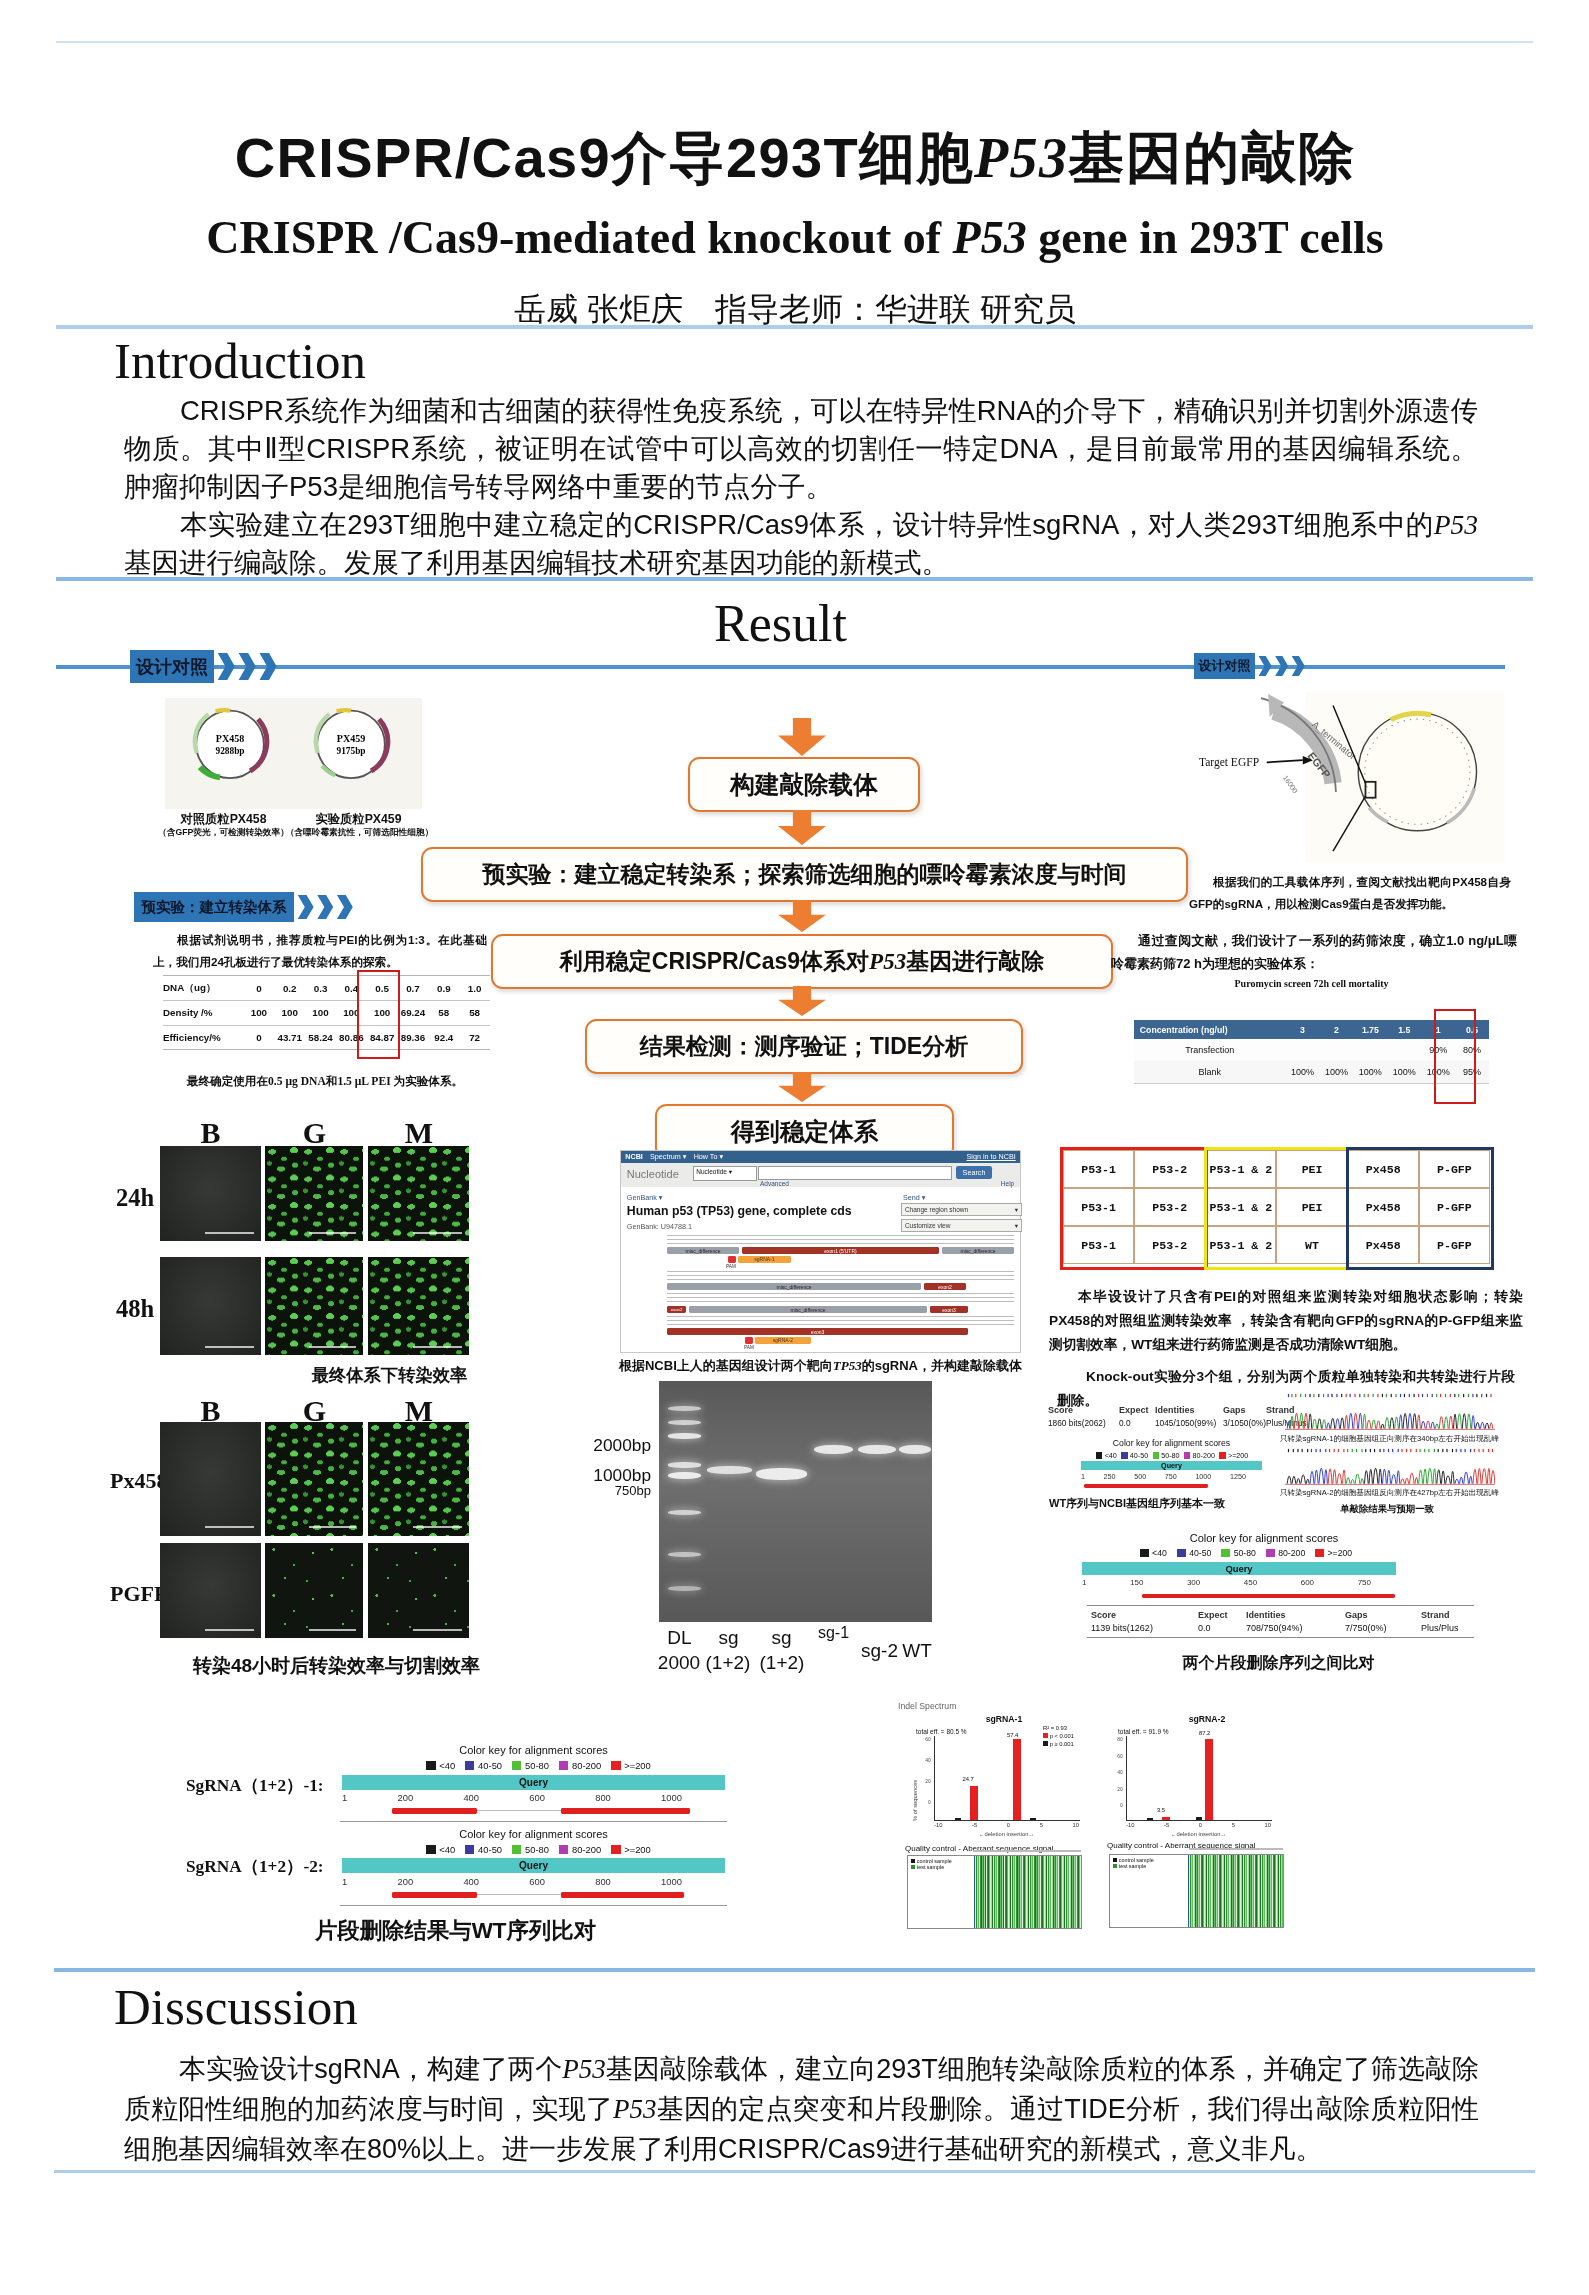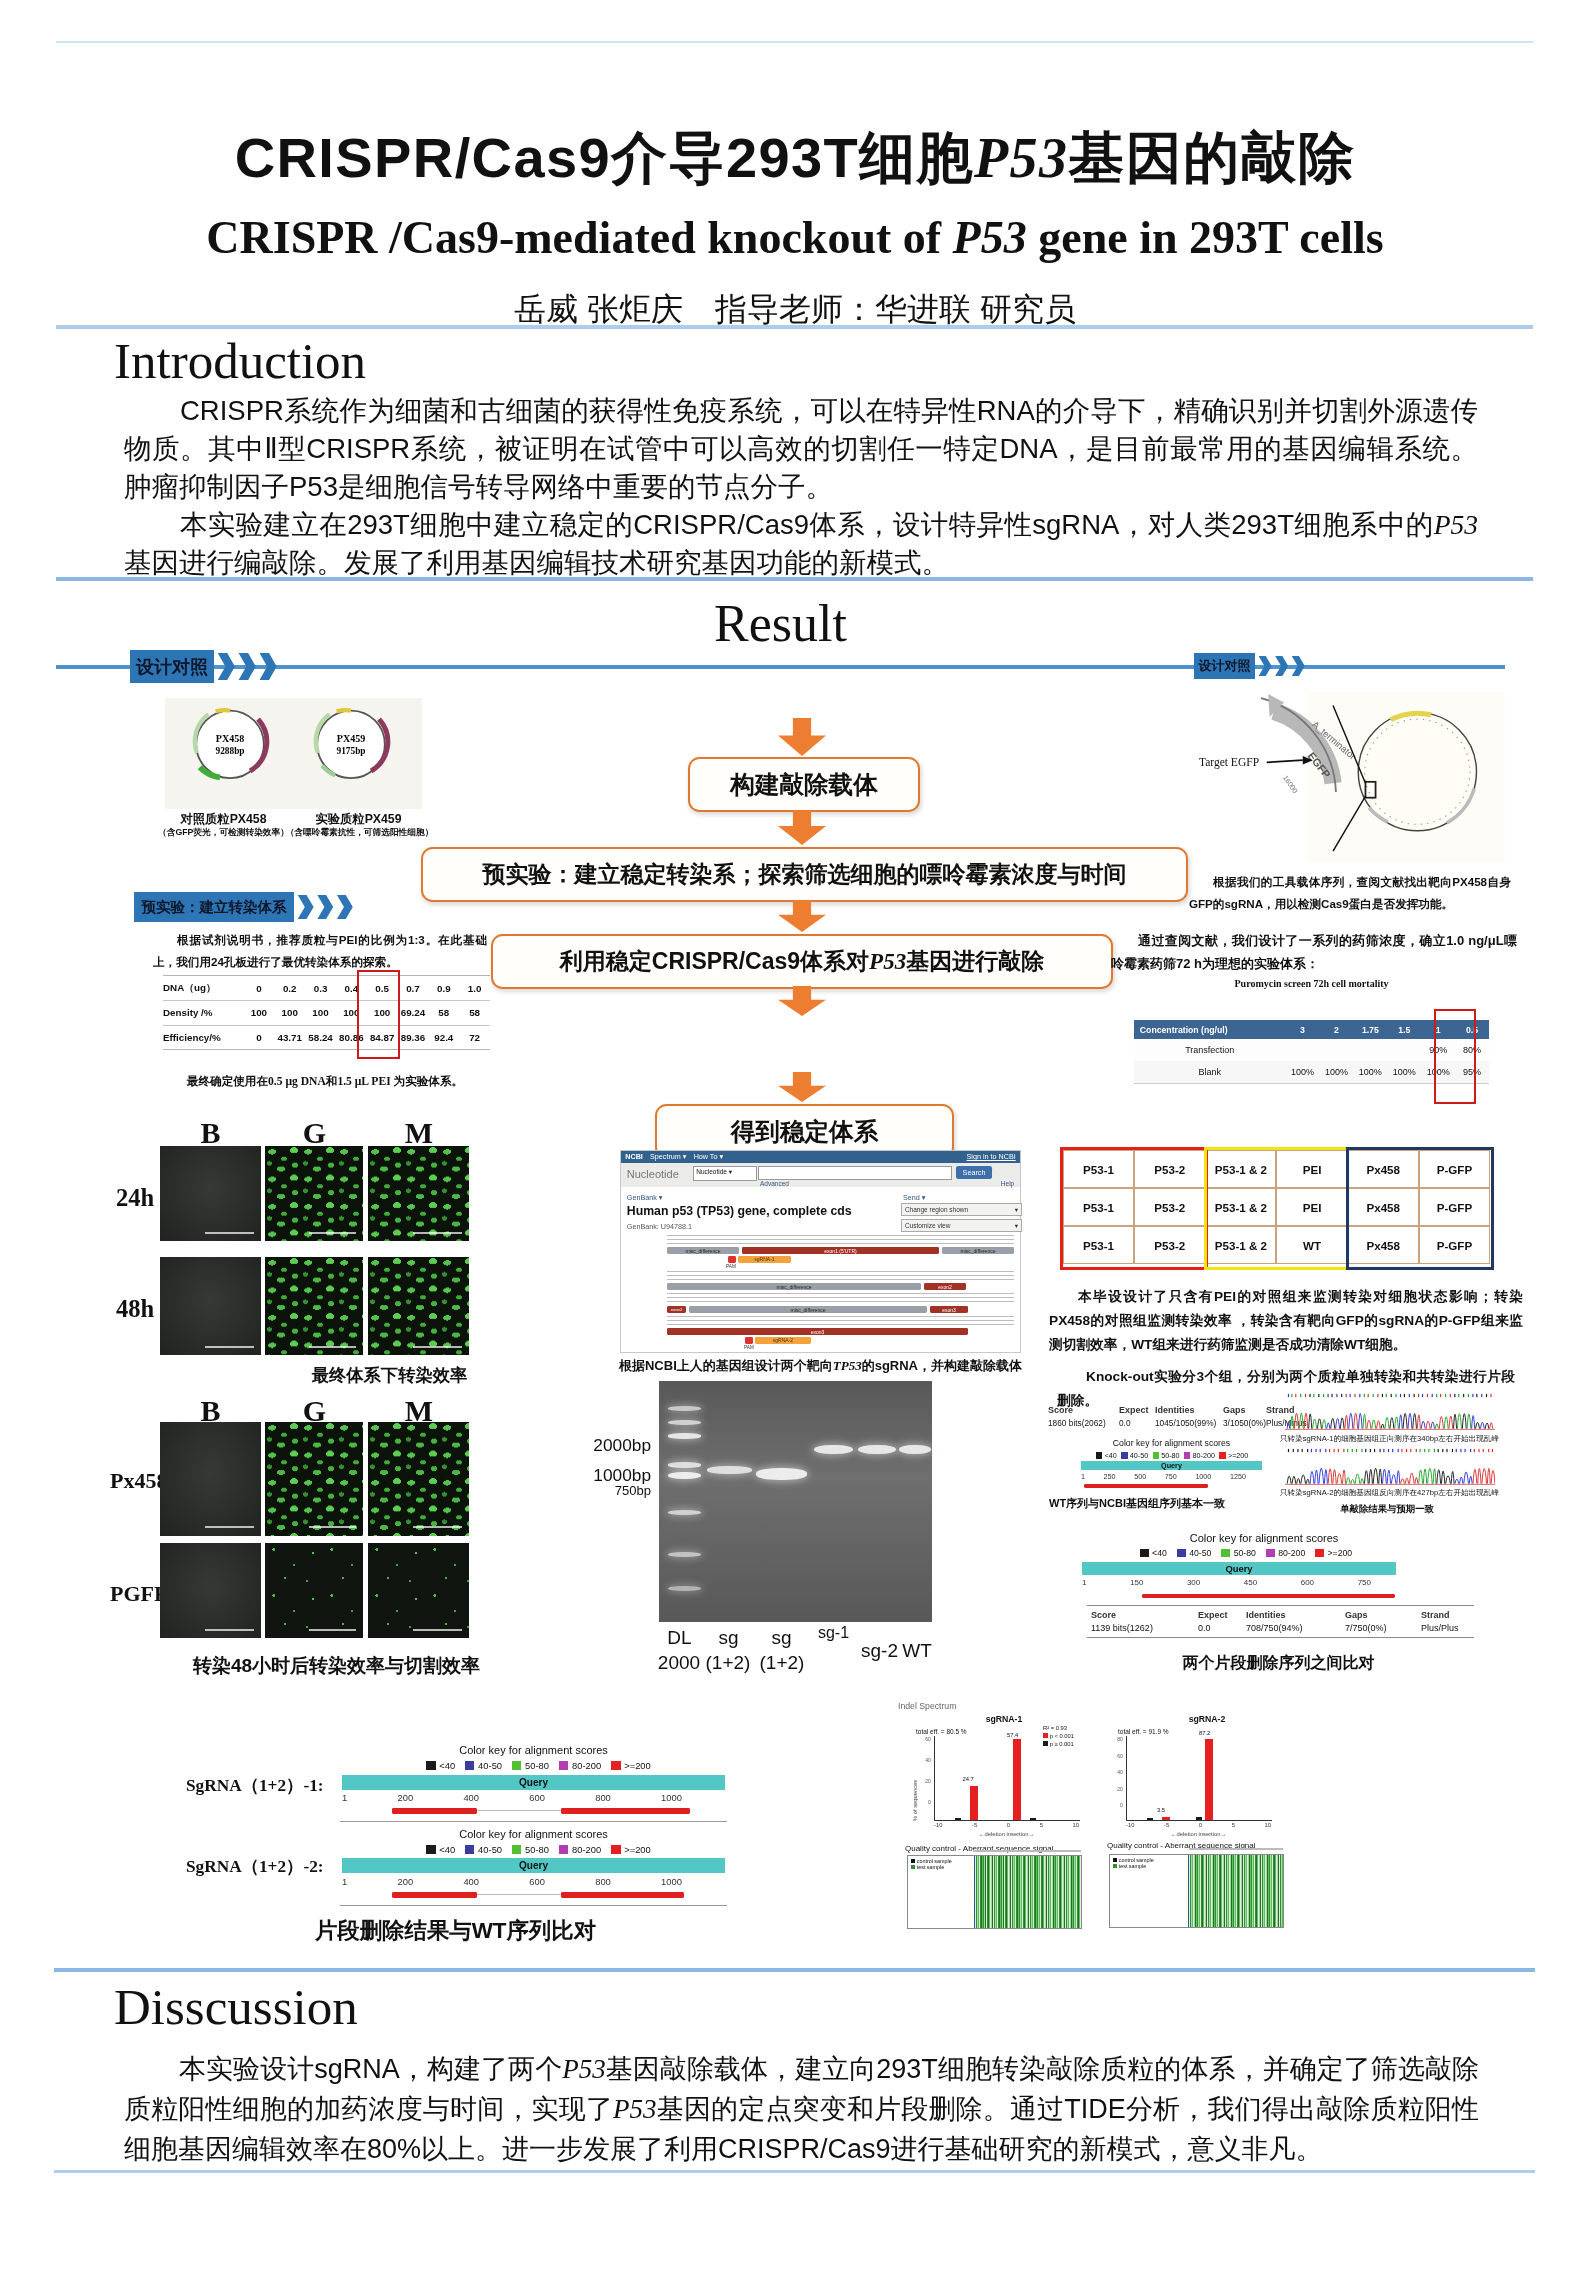--- a/index.html
+++ b/index.html
@@ -246,20 +246,21 @@
   <div class="fbox" style="left:688px;top:757px;width:228px;height:51px;font-size:24.6px">构建敲除载体</div>
   <div class="farrow" style="top:810px;height:35px"></div>
   <div class="fbox" style="left:421px;top:847px;width:763px;height:51px;font-size:23px">预实验：建立稳定转染系；探索筛选细胞的嘌呤霉素浓度与时间</div>
   <div class="farrow" style="top:900px;height:32px"></div>
   <div class="fbox" style="left:491px;top:934px;width:618px;height:51px;font-size:23px">
     <span>利用稳定CRISPR/Cas9体系对</span>
       <span class="ser i">P53</span>
       <span>基因进行敲除</span>
   </div>
   <div class="farrow" style="top:986px;height:30px"></div>
+  <div class="fbox" style="left:585px;top:1019px;width:434px;height:51px;font-size:23px">结果检测：测序验证；TIDE分析</div>
   <div class="farrow" style="top:1072px;height:30px"></div>
   <div class="fbox" style="left:655px;top:1104px;width:295px;height:51px;font-size:24.6px">得到稳定体系</div>
 
   <div class="a" style="left:620px;top:1150px;width:399px;height:201px;background:#fff;border:0.7px solid #c8c8c8">
     <div style="position:absolute;left:0;top:0;width:100%;height:11.6px;background:#33618d;color:#fff;font-size:7.2px;display:flex;align-items:center;gap:7.2px;padding:0 4.3px;box-sizing:border-box">
       <span class="b">NCBI</span>
       <span>Spectrum ▾</span>
       <span>How To ▾</span>
       <span style="margin-left:auto;text-decoration:underline">Sign in to NCBI</span>
     </div>
@@ -388,21 +389,21 @@
     <div class="tcell" style="width:152px">Blank</div>
     <div class="tcell" style="width:34px">100%</div>
     <div class="tcell" style="width:34px">100%</div>
     <div class="tcell" style="width:34px">100%</div>
     <div class="tcell" style="width:34px">100%</div>
     <div class="tcell" style="width:34px">100%</div>
     <div class="tcell" style="width:34px">95%</div>
   </div>
   <div class="redbox" style="left:1434px;top:1009px;width:38px;height:91px"></div>
 
-  <div class="a" style="left:1063px;top:1150px;width:427px;height:114px;display:grid;grid-template-columns:repeat(6,1fr);grid-template-rows:repeat(3,1fr);font-size:11.6px;font-weight:700;font-family:Liberation Sans, sans-serif">
+  <div class="a" style="left:1063px;top:1150px;width:427px;height:114px;display:grid;grid-template-columns:repeat(6,1fr);grid-template-rows:repeat(3,1fr);font-size:11.6px;font-weight:700;font-family:Liberation Mono, monospace">
     <div class="tcell" style="border:0.7px solid #c9a27e">P53-1</div>
     <div class="tcell" style="border:0.7px solid #c9a27e">P53-2</div>
     <div class="tcell" style="border:0.7px solid #c9a27e">P53-1 &amp; 2</div>
     <div class="tcell" style="border:0.7px solid #c9a27e">PEI</div>
     <div class="tcell" style="border:0.7px solid #c9a27e">Px458</div>
     <div class="tcell" style="border:0.7px solid #c9a27e">P-GFP</div>
     <div class="tcell" style="border:0.7px solid #c9a27e">P53-1</div>
     <div class="tcell" style="border:0.7px solid #c9a27e">P53-2</div>
     <div class="tcell" style="border:0.7px solid #c9a27e">P53-1 &amp; 2</div>
     <div class="tcell" style="border:0.7px solid #c9a27e">PEI</div>

